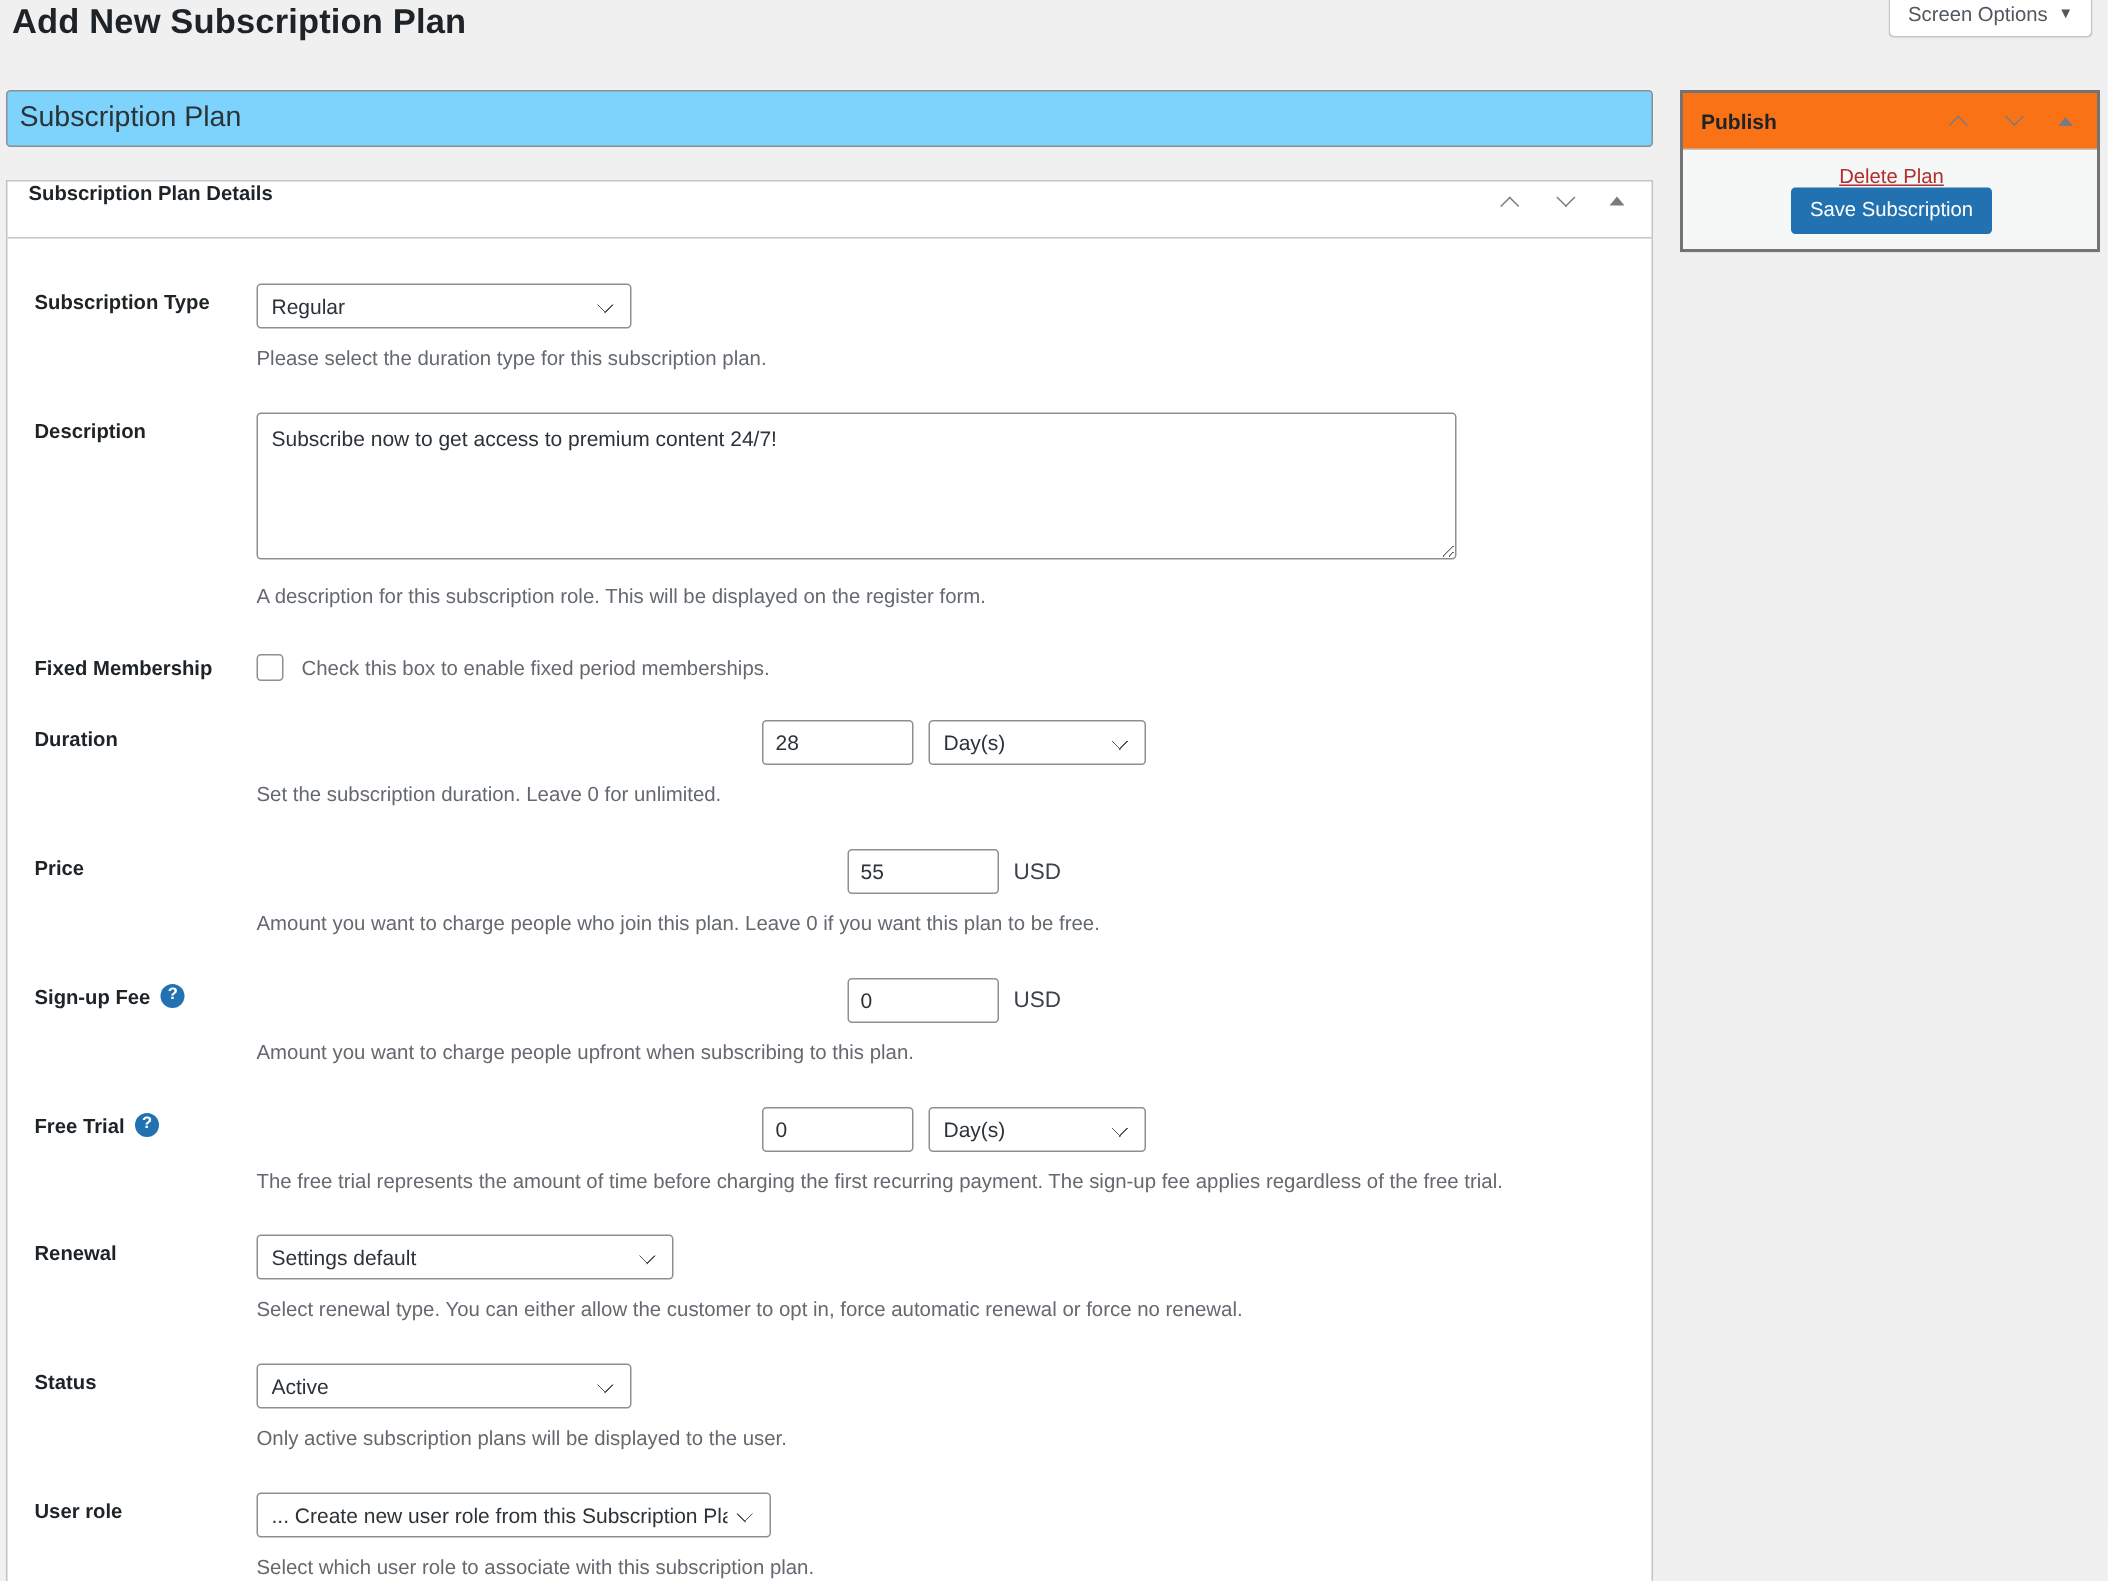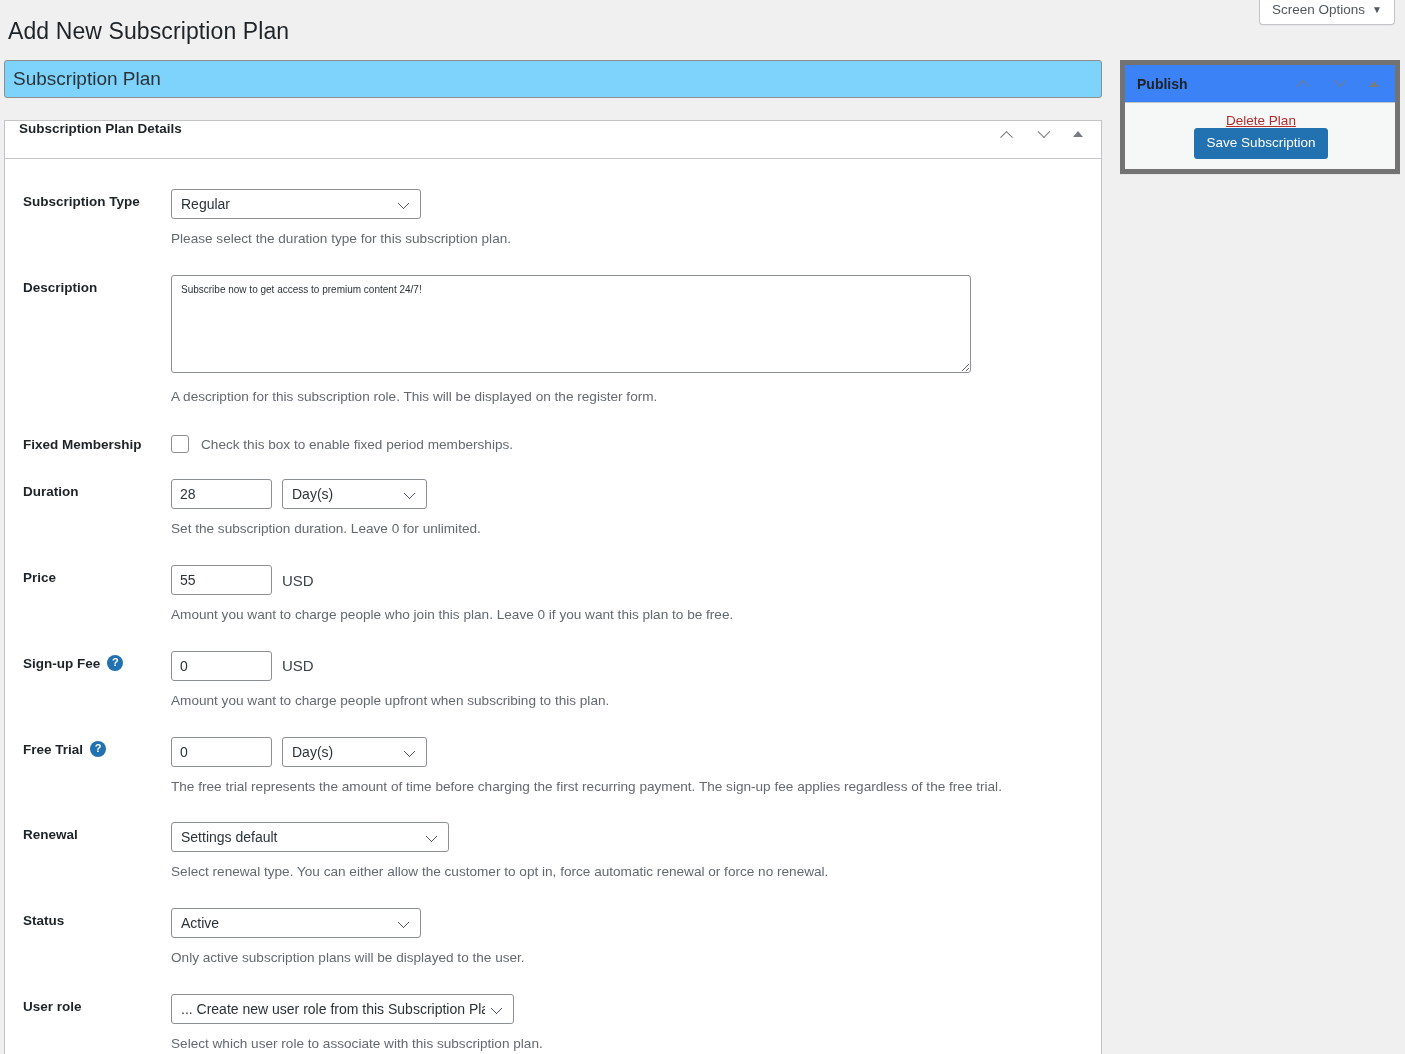--- a/index.html
+++ b/index.html
@@ -28,23 +28,23 @@
     align-items: center;
     gap: 7px;
     cursor: pointer;
     box-shadow: 0 1px 1px rgba(0,0,0,.04);
   }
   .caret-down { font-size: 10px; color: #50575e; }
 
   
   .page-title {
     position: absolute;
-    left: 8px; top: 17px;
+    left: 8px; top: 0;
     font-size: 23px;
-    font-weight: 400;
+    font-weight: 700;
     color: #1d2327;
     line-height: 1.3;
     margin: 0;
     letter-spacing: .1px;
   }
 
   
   .col-left {
     position: absolute;
     left: 4px; top: 60px;
@@ -185,32 +185,32 @@
     border: 1px solid #8c8f94;
     border-radius: 3px;
     outline: none;
   }
   .txt-w100 { width: 101px; }
 
   textarea.wp-textarea {
     width: 800px;
     height: 98px;
     padding: 6px 9px;
-    font-size: 10px;
+    font-size: 14px;
     font-family: "Liberation Sans", sans-serif;
     color: #2c3338;
     background: #fff;
     border: 1px solid #8c8f94;
     border-radius: 3px;
     outline: none;
     resize: both;
     line-height: 1.5;
   }
 
-  .inline-group { display: flex; align-items: center; gap: 10px; }
+  .inline-group { display: flex; align-items: center; gap: 10px; justify-content: center; }
   .unit {
     font-size: 15px;
     color: #3c434a;
   }
 
   .cb-line { display: flex; align-items: center; gap: 12px; padding-top: 3px; }
   input.wp-checkbox {
     -webkit-appearance: none; appearance: none;
     width: 18px; height: 18px;
     margin: 0;
@@ -221,22 +221,22 @@
   }
   .cb-label { font-size: 13.6px; color: #646970; }
 
   
   .col-right {
     position: absolute;
     right: 5px; top: 60px;
     width: 280px;
   }
   .publish-box {
-    background: #3b82f6;
-    border: 5px solid #737373;
+    background: #f97316;
+    border: 2px solid #737373;
     box-shadow: 0 1px 1px rgba(0,0,0,.04);
   }
   .publish-header {
     display: flex; align-items: center; justify-content: space-between;
     border-bottom: 1px solid #c3c4c7;
     padding: 0 10px 0 12px;
     height: 38px;
   }
   .publish-title { font-size: 14px; font-weight: bold; color: #1d2327; }
   .publish-actions {

